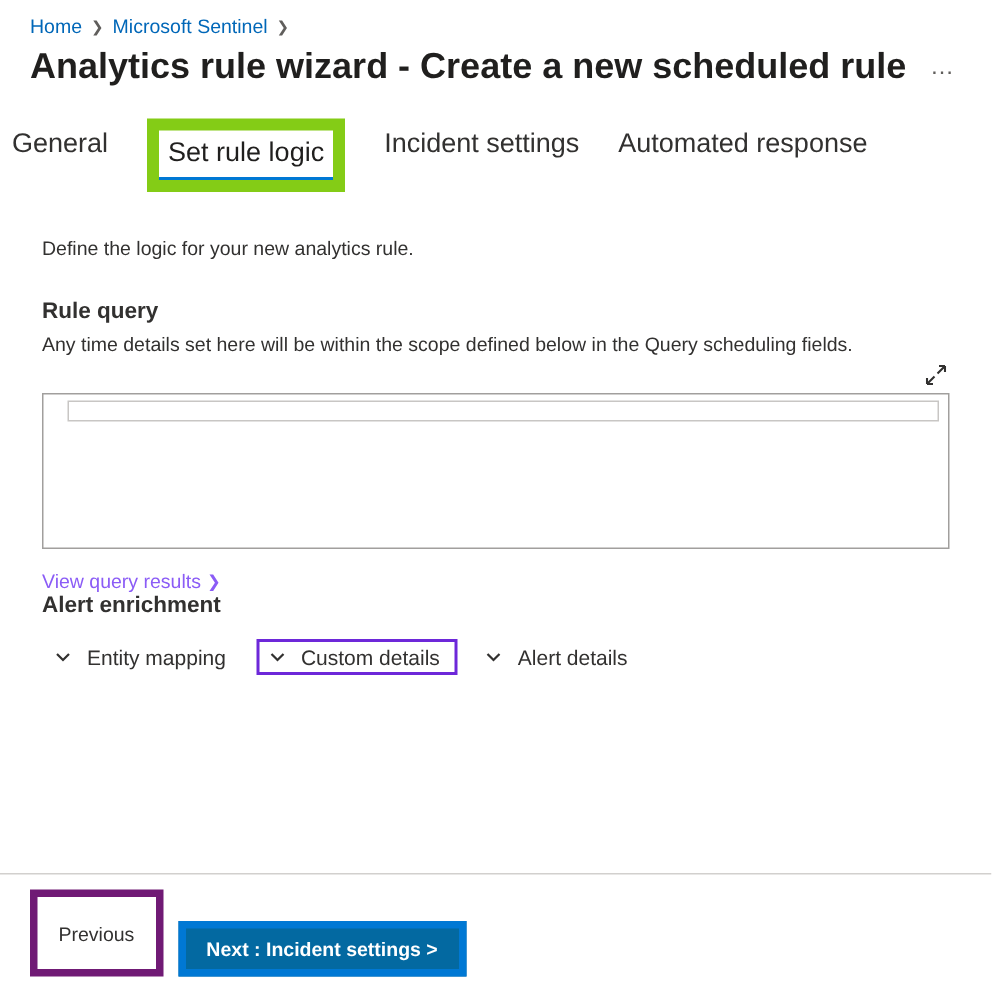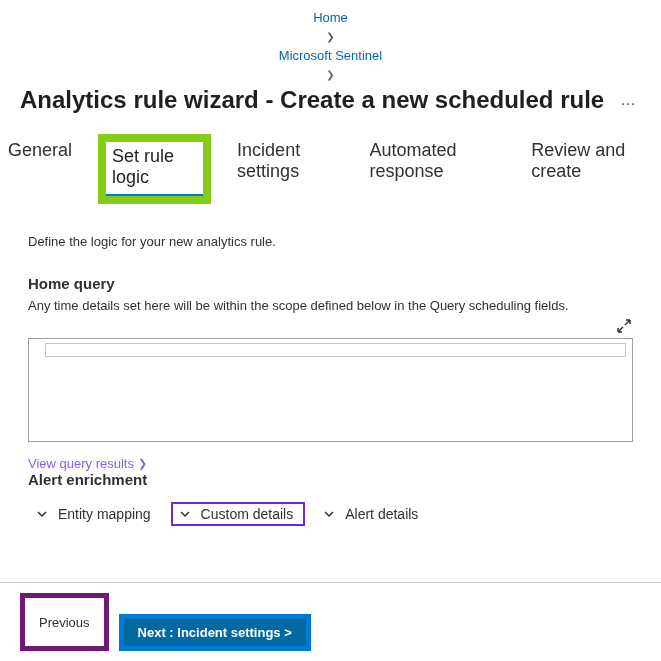--- a/index.html
+++ b/index.html
@@ -12,21 +12,20 @@
     height: 661px;
     position: relative;
     overflow: hidden;
   }
   .breadcrumb {
     display: flex;
     align-items: center;
     gap: 6px;
     padding: 10px 20px 6px 20px;
     font-size: 13px;
-    flex-direction: column;
   }
   .breadcrumb a { color: #0067b8; text-decoration: none; }
   .breadcrumb .sep { color: #605e5c; font-size: 10px; }
   .title-row {
     display: flex;
     align-items: center;
     justify-content: space-between;
     padding: 0 20px 10px 20px;
   }
   .page-title {
@@ -166,27 +165,26 @@
 <div class="title-row">
   <h1 class="page-title">Analytics rule wizard - Create a new scheduled rule</h1>
   <span class="more-dots">…</span>
 </div>
 
 <div class="tabs">
   <div class="tab">General</div>
   <div class="tab active tab-highlight">Set rule logic</div>
   <div class="tab">Incident settings</div>
   <div class="tab">Automated response</div>
-  <div class="tab">Review and create</div>
 </div>
 
 <div class="content">
   <div class="intro-text">Define the logic for your new analytics rule.</div>
 
-  <div class="section-heading">Home query</div>
+  <div class="section-heading">Rule query</div>
   <div class="section-sub">Any time details set here will be within the scope defined below in the Query scheduling fields.</div>
 
   <div class="expand-icon-wrap">
     <span>
       <svg width="14" height="14" viewBox="0 0 14 14" stroke="#323130" stroke-width="1.4" fill="none">
         <path d="M1 13 L6 8 M1 13 L1 9 M1 13 L5 13"></path>
         <path d="M13 1 L8 6 M13 1 L9 1 M13 1 L13 5"></path>
       </svg>
     </span>
   </div>

